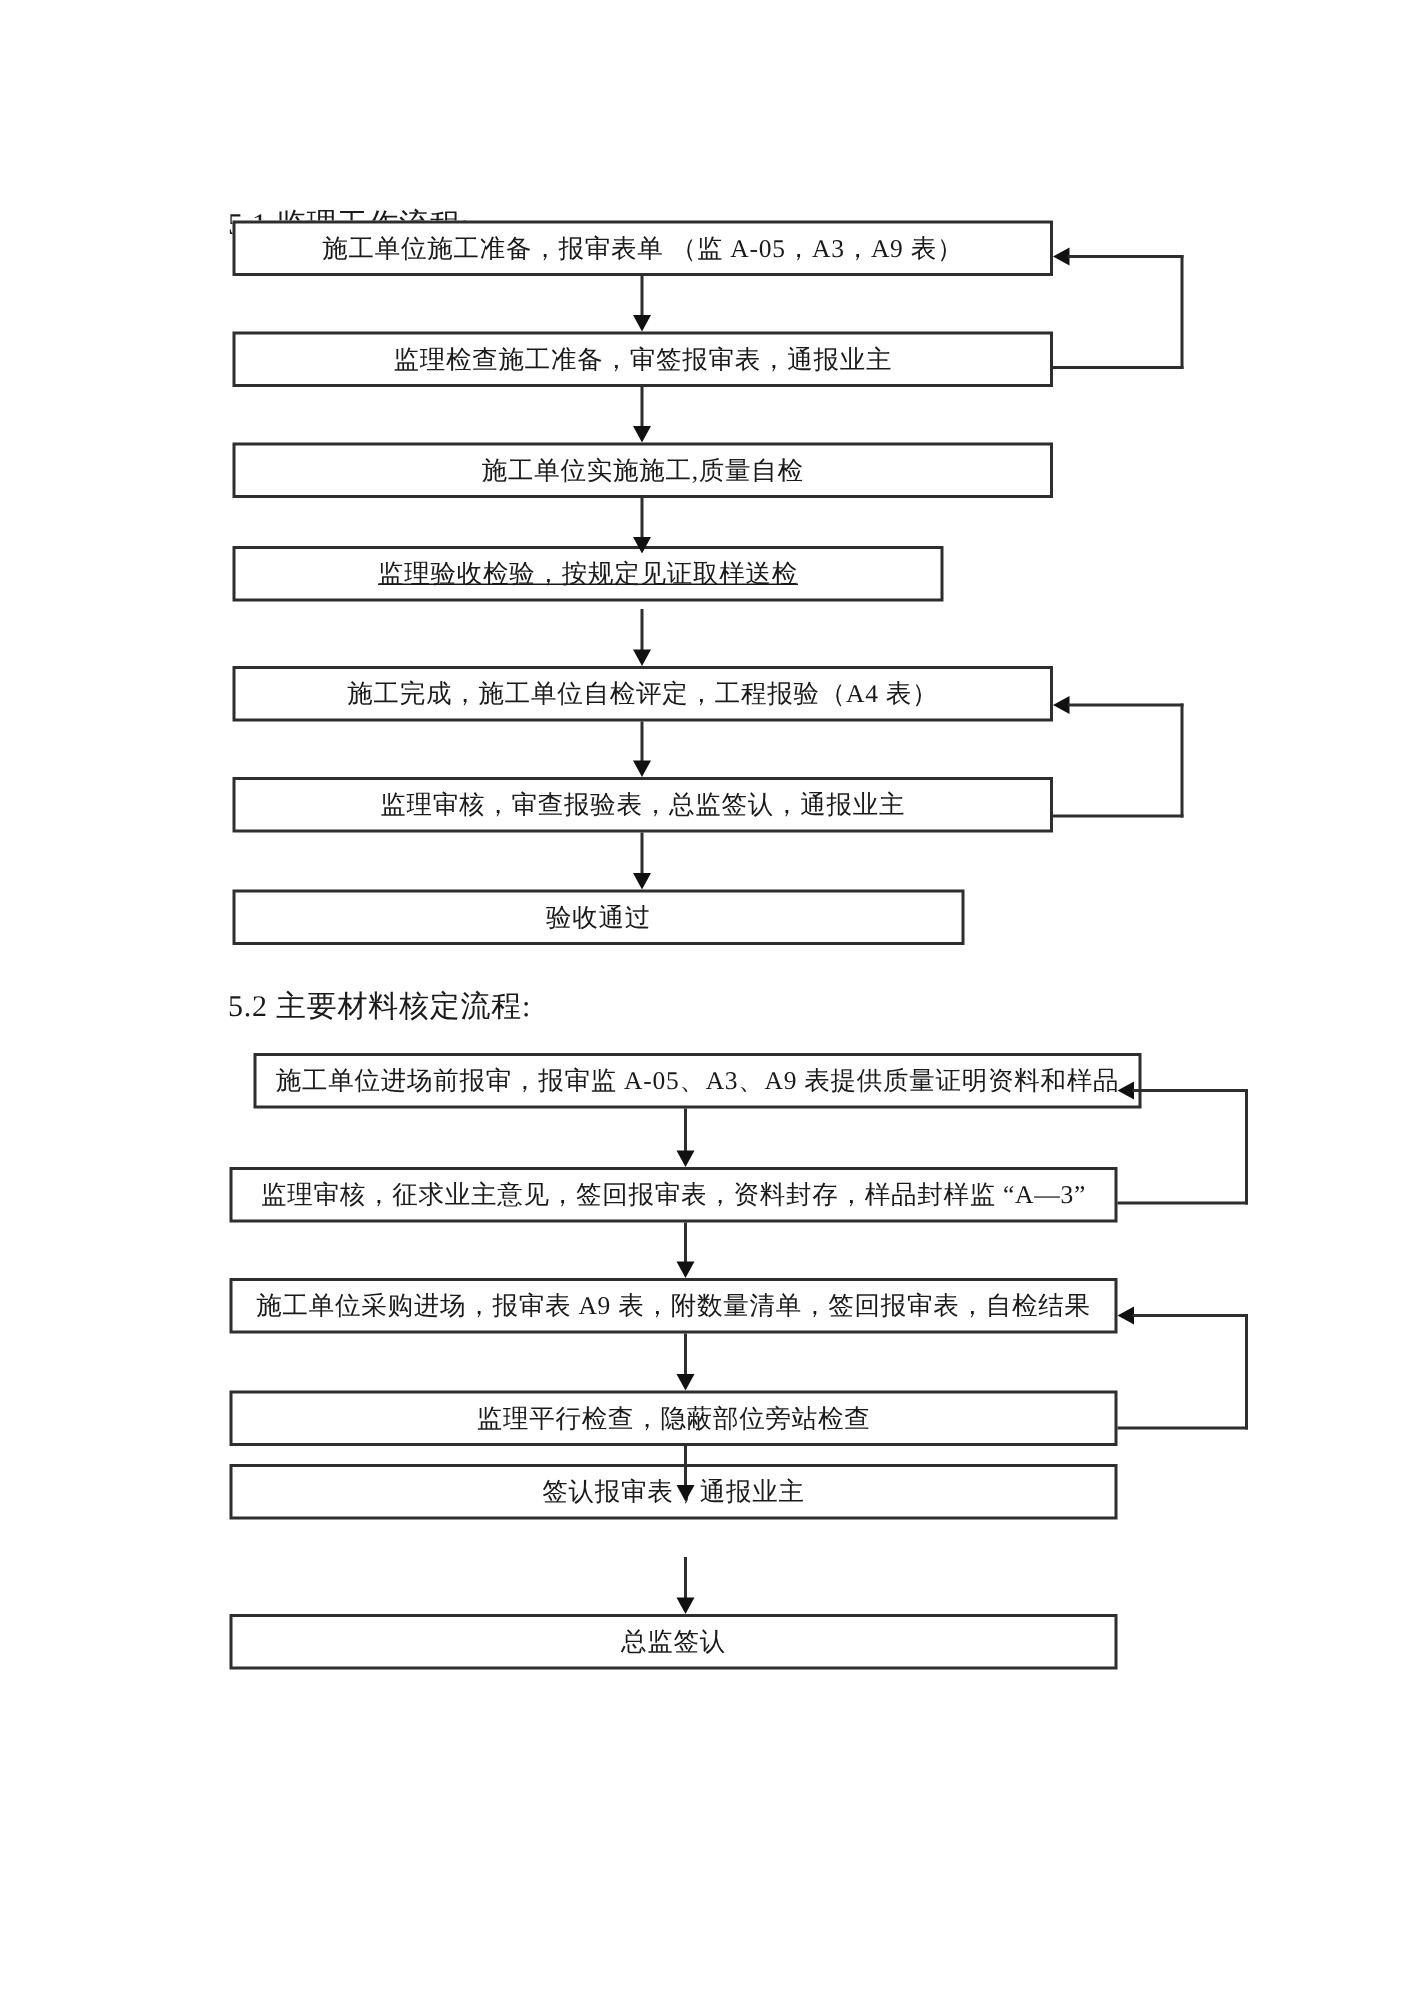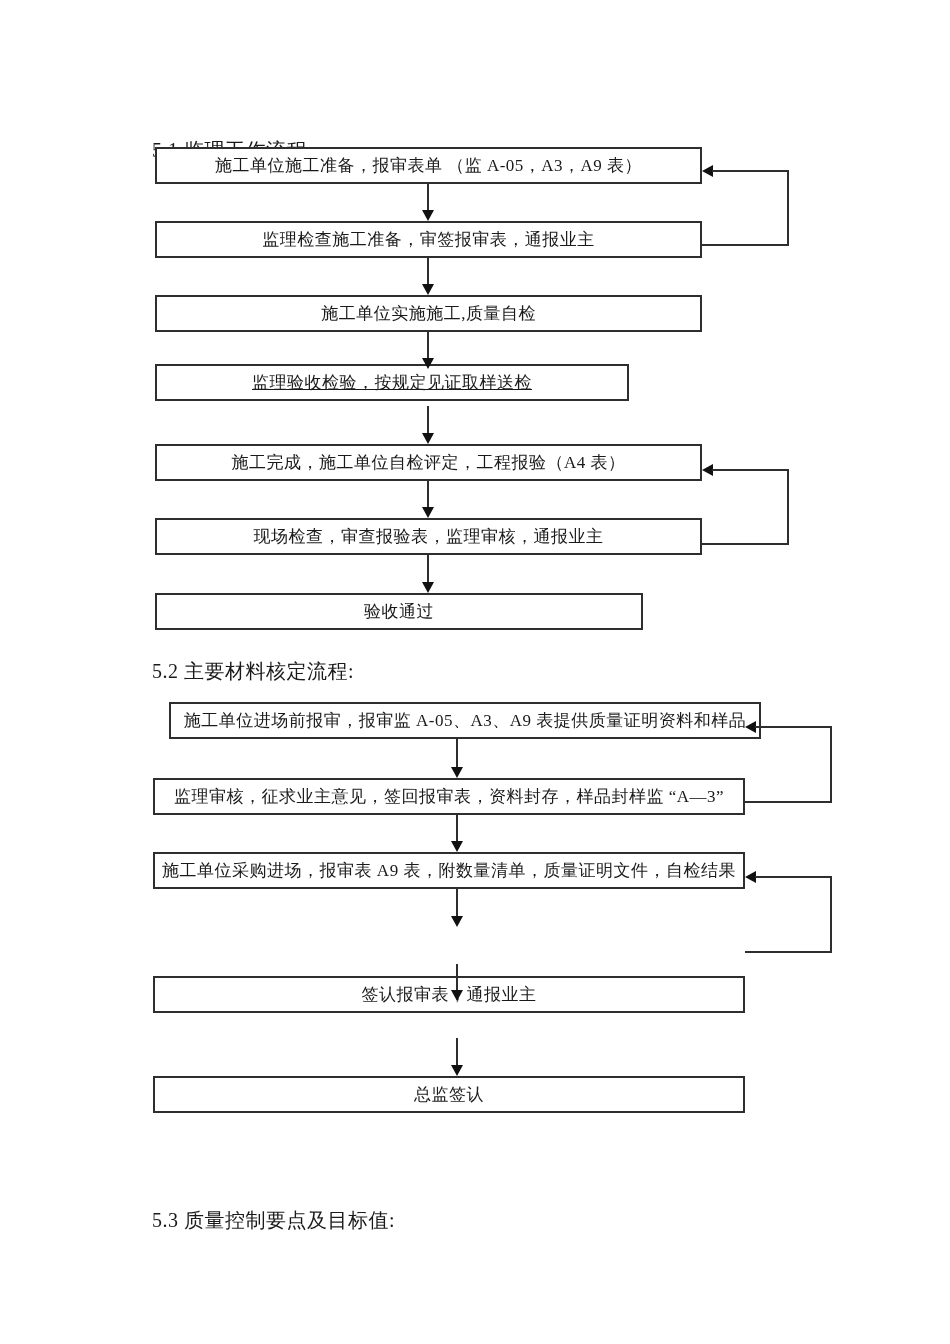--- a/index.html
+++ b/index.html
@@ -54,21 +54,21 @@
 
 <div class="page">
 
   <div class="heading" style="left:152px; top:98px;margin-top:40px;">5.1 监理工作流程:</div>
 
   <div class="box" style="left:155px; top:147px; width:547px;">施工单位施工准备，报审表单 （监 A-05，A3，A9 表）</div>
   <div class="box" style="left:155px; top:295px; width:547px;">施工单位实施施工,质量自检</div>
   <div class="box" style="left:155px; top:221px; width:547px;">监理检查施工准备，审签报审表，通报业主</div>
   <div class="box" style="left:155px; top:364px; width:474px;text-decoration:underline;">监理验收检验，按规定见证取样送检</div>
   <div class="box" style="left:155px; top:444px; width:547px;">施工完成，施工单位自检评定，工程报验（A4 表）</div>
-  <div class="box" style="left:155px; top:518px; width:547px;">现场检查，审查报验表，监理审核，通报业主</div>
+  <div class="box" style="left:155px; top:518px; width:547px;">监理审核，审查报验表，总监签认，通报业主</div>
   <div class="box" style="left:155px; top:593px; width:488px;">验收通过</div>
 
   <div class="vline" style="left:427px; top:184px; height:27px;"></div>
   <div class="arr-down" style="left:422px; top:210px;"></div>
   <div class="vline" style="left:427px; top:258px; height:27px;"></div>
   <div class="arr-down" style="left:422px; top:284px;"></div>
   <div class="vline" style="left:427px; top:332px; height:27px;"></div>
   <div class="arr-down" style="left:422px; top:358px;"></div>
   <div class="vline" style="left:427px; top:406px; height:28px;"></div>
   <div class="arr-down" style="left:422px; top:433px;"></div>
@@ -84,21 +84,22 @@
 
   <div class="arr-left" style="left:702px; top:464px;"></div>
   <div class="hline" style="left:712px; top:469px; width:77px;"></div>
   <div class="vline" style="left:787px; top:469px; height:76px;"></div>
   <div class="hline" style="left:702px; top:543px; width:87px;"></div>
 
   <div class="heading" style="left:152px; top:659px;">5.2 主要材料核定流程:</div>
 
   <div class="box" style="left:153px; top:702px; width:592px;margin-left:16px;">施工单位进场前报审，报审监 A-05、A3、A9 表提供质量证明资料和样品</div>
   <div class="box" style="left:153px; top:778px; width:592px;">监理审核，征求业主意见，签回报审表，资料封存，样品封样监 “A—3”</div>
-  <div class="box" style="left:153px; top:852px; width:592px;">施工单位采购进场，报审表 A9 表，附数量清单，质量证明文件，自检结果</div>
+  <div class="box" style="left:153px; top:852px; width:592px;">施工单位采购进场，报审表 A9 表，附数量清单，签回报审表，自检结果</div>
+  <div class="box" style="left:153px; top:927px; width:592px;">监理平行检查，隐蔽部位旁站检查</div>
   <div class="box" style="left:153px; top:976px; width:592px;">签认报审表，通报业主</div>
   <div class="box" style="left:153px; top:1076px; width:592px;">总监签认</div>
 
   <div class="vline" style="left:456px; top:739px; height:29px;"></div>
   <div class="arr-down" style="left:451px; top:767px;"></div>
   <div class="vline" style="left:456px; top:815px; height:27px;"></div>
   <div class="arr-down" style="left:451px; top:841px;"></div>
   <div class="vline" style="left:456px; top:889px; height:28px;"></div>
   <div class="arr-down" style="left:451px; top:916px;"></div>
   <div class="vline" style="left:456px; top:964px; height:27px;"></div>
@@ -109,15 +110,14 @@
   <div class="arr-left" style="left:745px; top:721px;"></div>
   <div class="hline" style="left:755px; top:726px; width:77px;"></div>
   <div class="vline" style="left:830px; top:726px; height:77px;"></div>
   <div class="hline" style="left:745px; top:801px; width:87px;"></div>
 
   <div class="arr-left" style="left:745px; top:871px;"></div>
   <div class="hline" style="left:755px; top:876px; width:77px;"></div>
   <div class="vline" style="left:830px; top:876px; height:77px;"></div>
   <div class="hline" style="left:745px; top:951px; width:87px;"></div>
 
-  <div class="heading" style="left:152px; top:1208px;">5.3 质量控制要点及目标值:</div>
 
 </div>
 
 </body></html>

